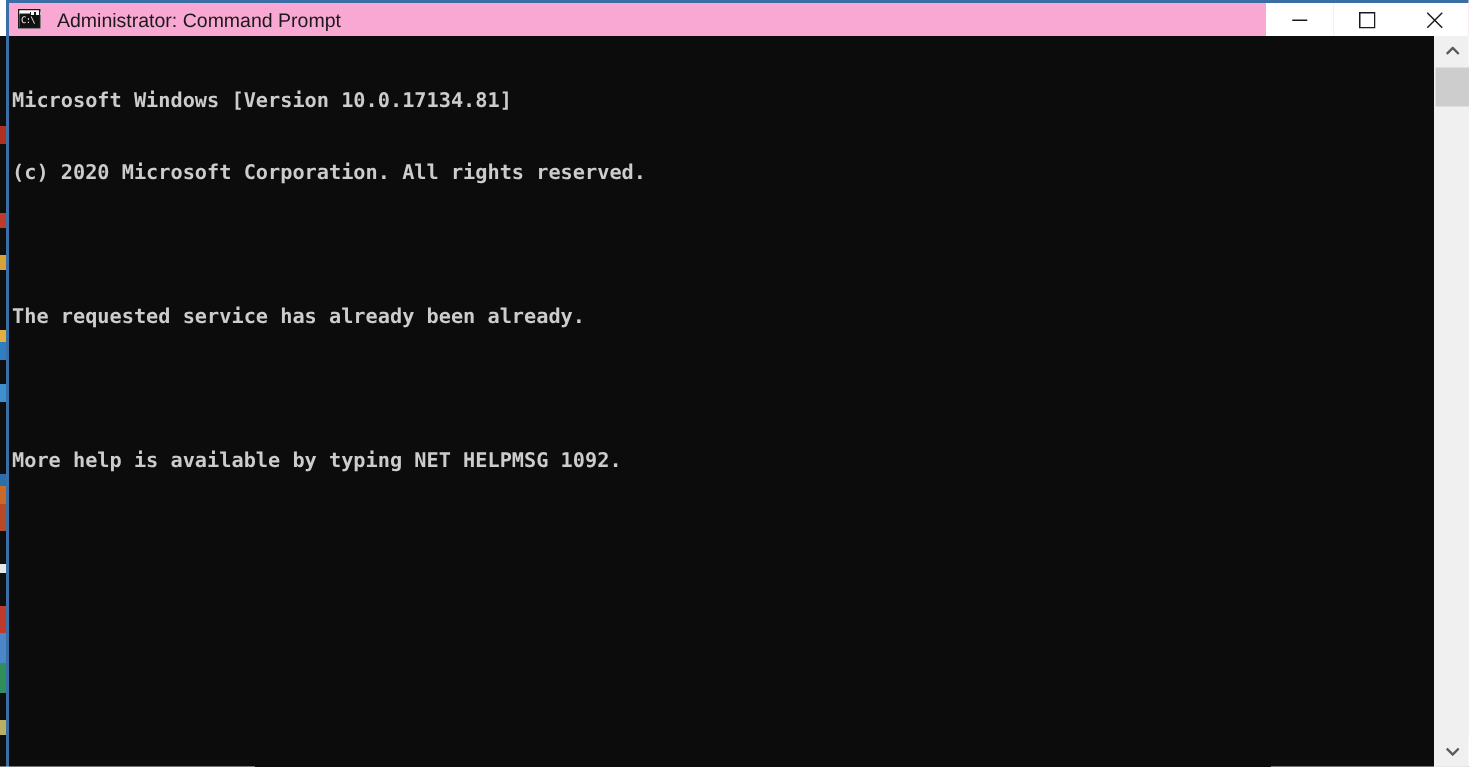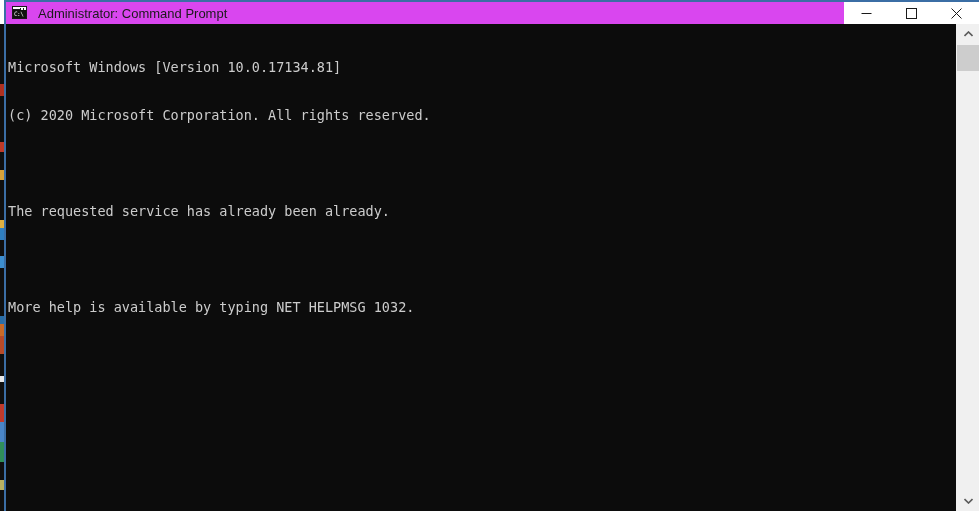--- a/index.html
+++ b/index.html
@@ -70,21 +70,21 @@
     width: 975px; height: 2px;
     background: #3b6ea5;
   }
 
   
   #titlebar {
     position: absolute;
     left: 6px; top: 2px;
     width: 973px;
     height: 22px;
-    background: #d946ef;
+    background: #f9a8d4;
     display: flex;
     align-items: center;
   }
   #title-icon {
     width: 16px;
     height: 16px;
     margin-left: 6px;
     flex: none;
     position: relative;
   }
@@ -161,21 +161,21 @@
     position: absolute;
     left: 2px;
     top: 3px;
     font-family: "DejaVu Sans Mono", monospace;
     font-size: 13.5px;
     line-height: 16px;
     color: #cccccc;
     white-space: pre;
     letter-spacing: 0px;
   }
-  .cline { height: 16px; }
+  .cline { height: 16px; font-weight: bold; }
 
   
   #scrollbar {
     position: absolute;
     left: 956px;
     top: 24px;
     width: 23px;
     height: 487px;
     background: #f0f0f0;
     border-left: 1px solid #f0f0f0;
@@ -247,21 +247,21 @@
     </div>
   </div>
 
   <div id="console">
     <div id="console-text">
       <div class="cline">Microsoft Windows [Version 10.0.17134.81]</div>
       <div class="cline">(c) 2020 Microsoft Corporation. All rights reserved.</div>
       <div class="cline"></div>
       <div class="cline">The requested service has already been already.</div>
       <div class="cline"></div>
-      <div class="cline">More help is available by typing NET HELPMSG 1032.</div>
+      <div class="cline">More help is available by typing NET HELPMSG 1092.</div>
       <div class="cline"></div>
       <div class="cline"></div>
       
       
       
       
       
     </div>
   </div>
 

